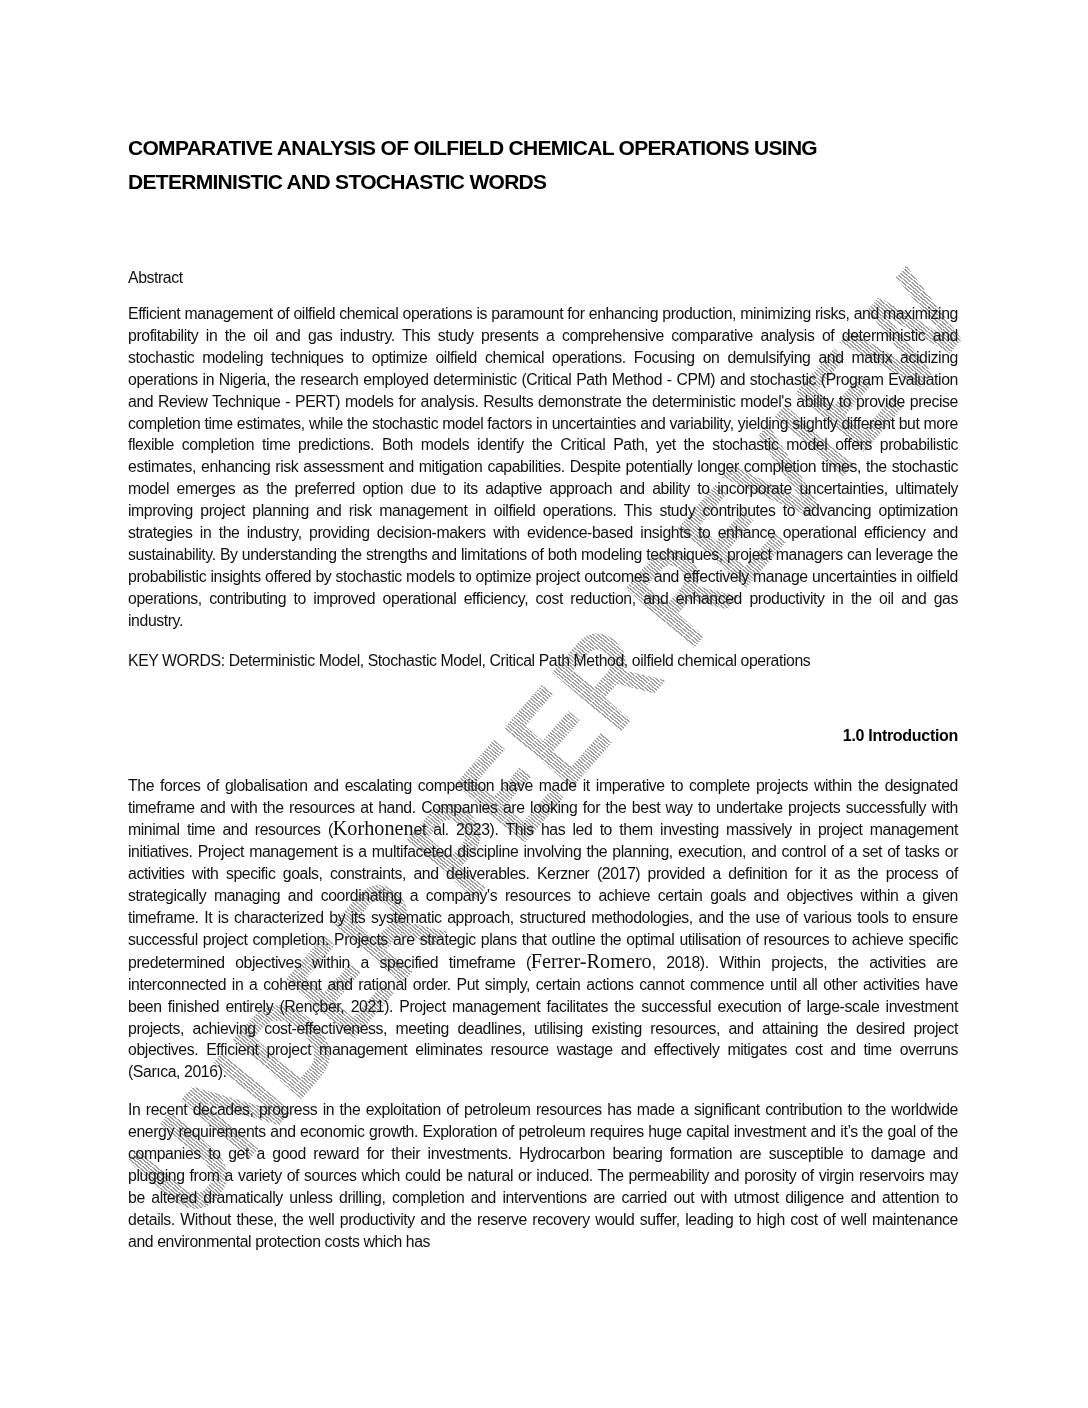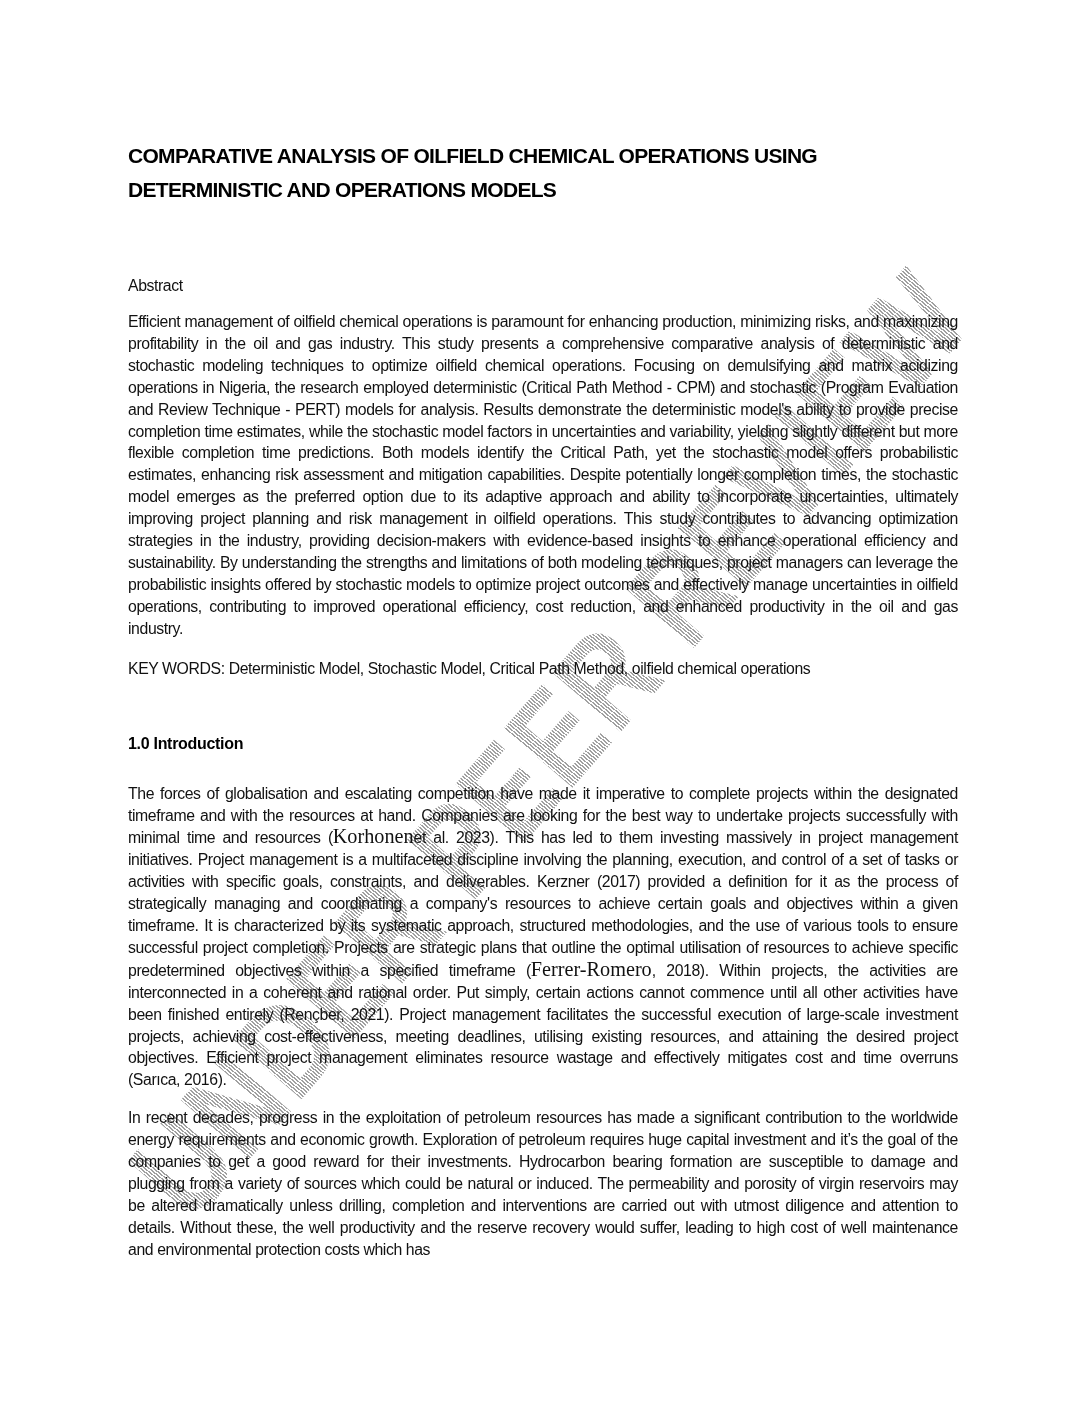--- a/index.html
+++ b/index.html
@@ -56,21 +56,20 @@
     position: relative;
     z-index: 1;
     padding: 131px 130px 0 128px;
   }
   .title {
     font-weight: bold;
     font-size: 21px;
     line-height: 34px;
     letter-spacing: -0.7px;
     color: #000000;
-    margin-top: 8px;
   }
   .abstract-heading {
     margin-top: 68px;
     font-size: 15.8px;
     line-height: 22px;
     letter-spacing: -0.4px;
   }
   .para {
     font-size: 15.8px;
     line-height: 21.9px;
@@ -87,20 +86,21 @@
     line-height: 22px;
     letter-spacing: -0.4px;
   }
   .section-heading {
     margin-top: 53px;
     font-weight: bold;
     font-size: 16px;
     line-height: 22px;
     letter-spacing: -0.3px;
     color: #000000;
+    text-align: right;
   }
   .intro-p1 {
     margin-top: 28px;
   }
   .intro-p2 {
     margin-top: 16px;
   }
   .cite-serif {
     font-family: "Liberation Serif", "DejaVu Serif", serif;
     font-size: 1.28em;
@@ -112,21 +112,21 @@
 <body>
 
 <div class="page">
 
   <div class="watermark">UNDER PEER REVIEW</div>
 
   <div class="content">
 
     <div class="title">
       <div>COMPARATIVE ANALYSIS OF OILFIELD CHEMICAL OPERATIONS USING</div>
-      <div>DETERMINISTIC AND OPERATIONS MODELS</div>
+      <div>DETERMINISTIC AND STOCHASTIC WORDS</div>
     </div>
 
     <div class="abstract-heading">Abstract</div>
 
     <p class="para abstract-body">Efficient management of oilfield chemical operations is paramount for enhancing production, minimizing risks, and maximizing profitability in the oil and gas industry. This study presents a comprehensive comparative analysis of deterministic and stochastic modeling techniques to optimize oilfield chemical operations. Focusing on demulsifying and matrix acidizing operations in Nigeria, the research employed deterministic (Critical Path Method - CPM) and stochastic (Program Evaluation and Review Technique - PERT) models for analysis. Results demonstrate the deterministic model's ability to provide precise completion time estimates, while the stochastic model factors in uncertainties and variability, yielding slightly different but more flexible completion time predictions. Both models identify the Critical Path, yet the stochastic model offers probabilistic estimates, enhancing risk assessment and mitigation capabilities. Despite potentially longer completion times, the stochastic model emerges as the preferred option due to its adaptive approach and ability to incorporate uncertainties, ultimately improving project planning and risk management in oilfield operations. This study contributes to advancing optimization strategies in the industry, providing decision-makers with evidence-based insights to enhance operational efficiency and sustainability. By understanding the strengths and limitations of both modeling techniques, project managers can leverage the probabilistic insights offered by stochastic models to optimize project outcomes and effectively manage uncertainties in oilfield operations, contributing to improved operational efficiency, cost reduction, and enhanced productivity in the oil and gas industry.</p>
 
     <div class="keywords">KEY WORDS: Deterministic Model, Stochastic Model, Critical Path Method, oilfield chemical operations</div>
 
     <div class="section-heading">1.0 Introduction</div>
 

